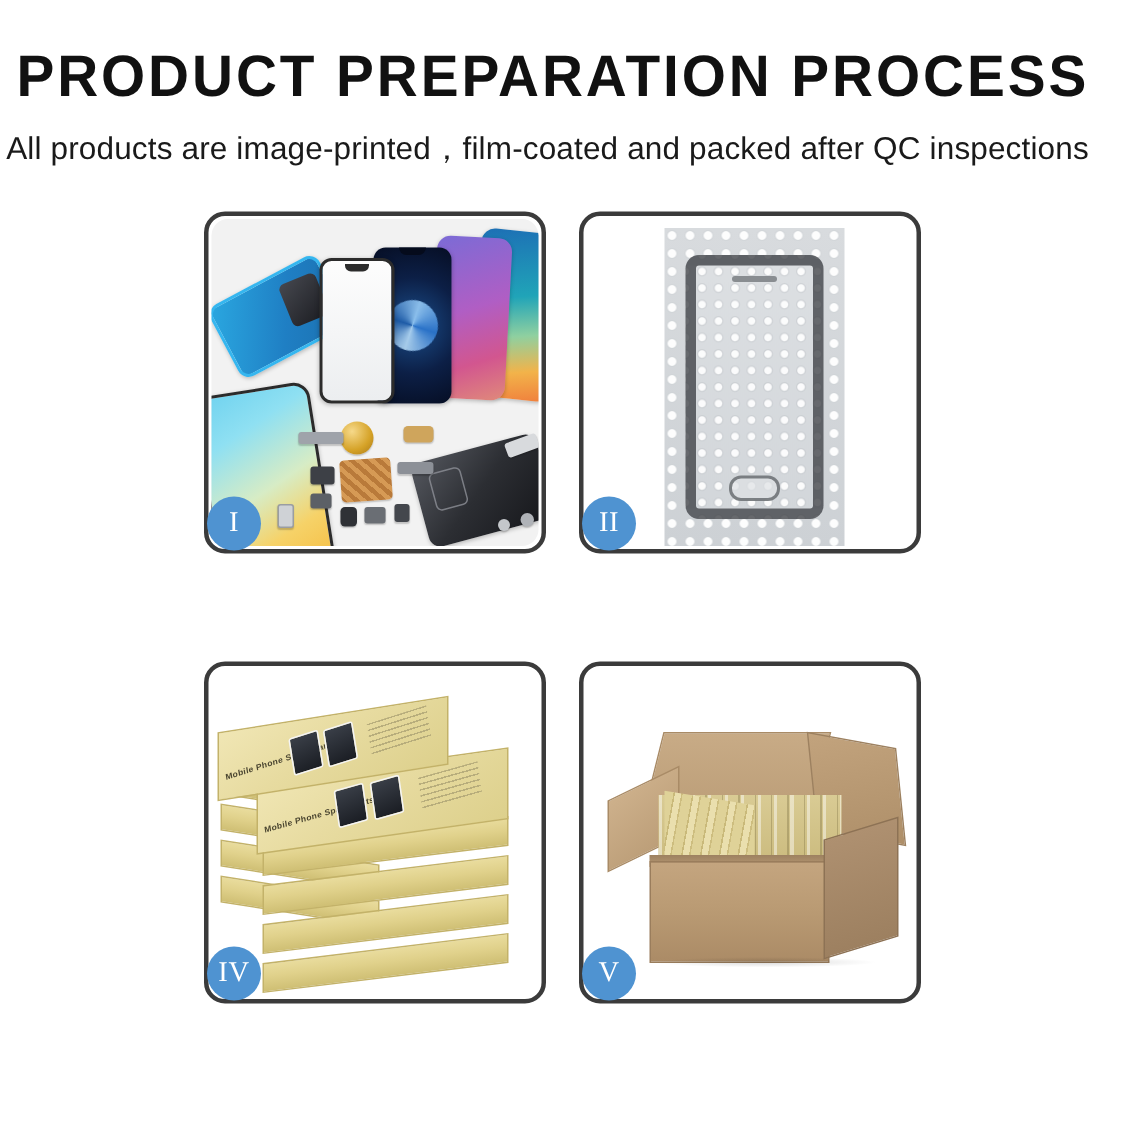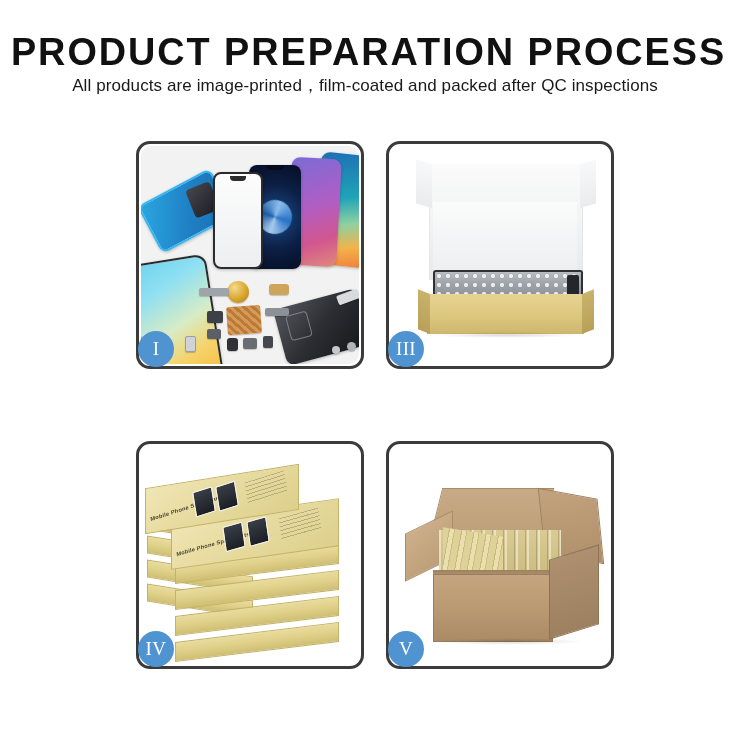--- a/index.html
+++ b/index.html
@@ -26,25 +26,25 @@
     font-size: 39px;
     font-weight: 700;
     letter-spacing: 2.0px;
     color: #111111;
     line-height: 44px;
     transform: scaleX(0.97);
     white-space: nowrap;
   }
   .subtitle {
     font-family: "Liberation Sans", sans-serif;
-    font-size: 17px;
+    font-size: 21px;
     font-weight: 400;
     color: #1a1a1a;
     line-height: 22px;
-    margin-top: 1px;
+    margin-top: 15px;
     letter-spacing: 0.1px;
     white-space: nowrap;
   }
 
   
   .grid {
     position: absolute;
     left: 0;
     top: 141px;
     width: 750px;
@@ -435,31 +435,32 @@
         <div class="chip chip-c6"></div>
         <div class="chip chip-c7"></div>
         <div class="chip chip-c8"></div>
         <div class="chip chip-c9"></div>
         <div class="chip chip-c10"></div>
         <div class="chip chip-c11"></div>
       </div>
       <div class="badge">I</div>
     </div>
 
-
     <div class="panel">
-      <div class="panel-photo p3">
-        <div class="box3-lid"></div>
-        <div class="box3-foam"></div>
-        <div class="box3-item"></div>
-        <div class="box3-front"></div>
-        <div class="box3-shadow"></div>
+      <div class="panel-photo p2">
+        <div class="wrap-bg">
+          <div class="wrap-screen">
+            <div class="wrap-speaker"></div>
+            <div class="wrap-home"></div>
+          </div>
+        </div>
       </div>
-      <div class="badge">III</div>
+      <div class="badge">II</div>
     </div>
+
   </div>
 
   <div class="row">
 
     <div class="panel">
       <div class="panel-photo p4">
         <div class="stack">
 
           <div class="sbox" style="left:6px; top:146px; width:104px; height:16px; transform:skewY(9deg);"></div>
           <div class="sbox" style="left:6px; top:122px; width:104px; height:16px; transform:skewY(9deg);"></div>

